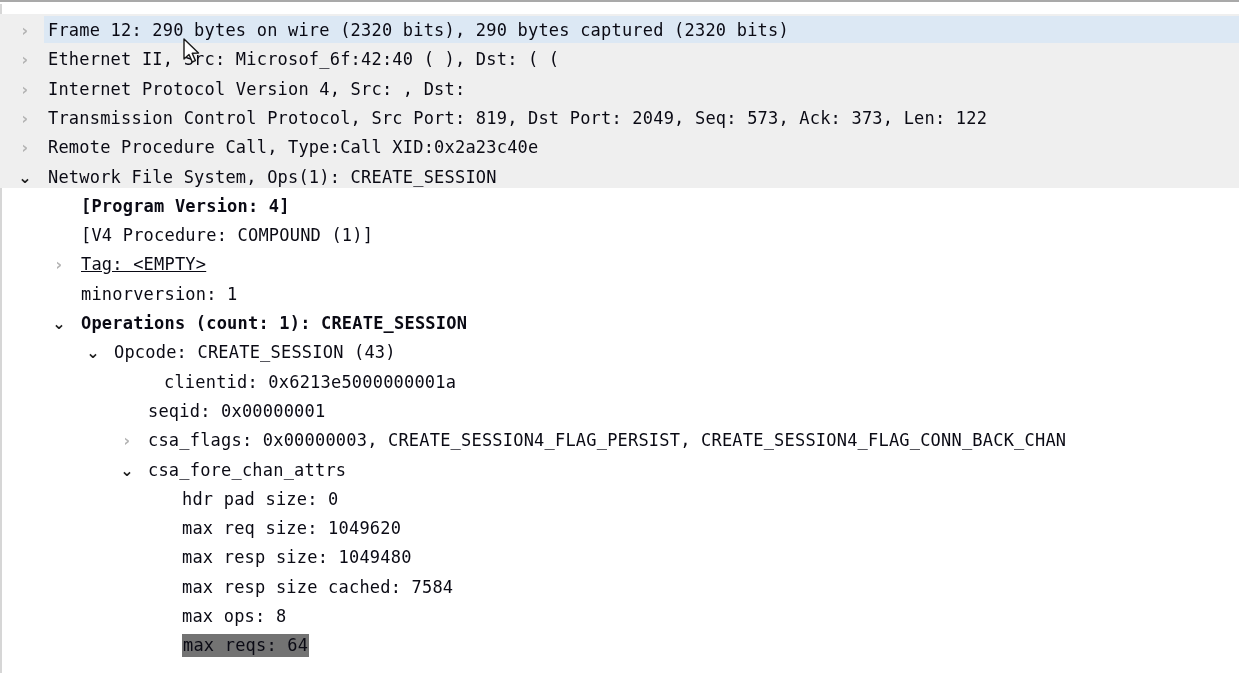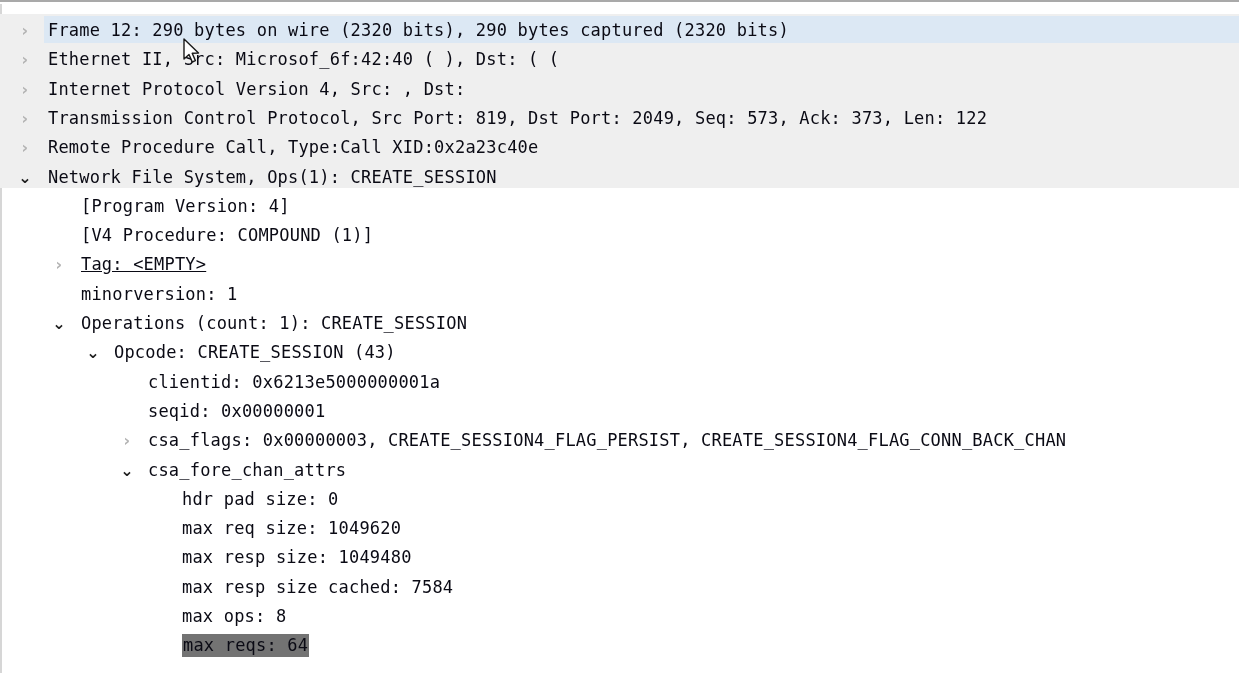--- a/index.html
+++ b/index.html
@@ -131,43 +131,43 @@
         <span class="label" style="left: 48px;">Transmission Control Protocol, Src Port: 819, Dst Port: 2049, Seq: 573, Ack: 373, Len: 122</span>
       </div>
       <div class="row" style="top: 131.2px;">
         <span class="twisty" style="left: 14px;">›</span>
         <span class="label" style="left: 48px;">Remote Procedure Call, Type:Call XID:0x2a23c40e</span>
       </div>
       <div class="row" style="top: 160.5px;">
         <span class="twisty open" style="left: 14px;">⌄</span>
         <span class="label" style="left: 48px;">Network File System, Ops(1): CREATE_SESSION</span>
       </div>
-      <div class="row" style="top: 189.8px;">
+      <div class="row" style="top: 189.8px; font-weight: bold;">
         <span class="label" style="left: 81px;">[Program Version: 4]</span>
       </div>
       <div class="row" style="top: 219.1px;">
         <span class="label" style="left: 81px;">[V4 Procedure: COMPOUND (1)]</span>
       </div>
       <div class="row" style="top: 248.4px;">
         <span class="twisty" style="left: 48px;">›</span>
         <span class="label" style="left: 81px; text-decoration: underline;">Tag: &lt;EMPTY&gt;</span>
       </div>
       <div class="row" style="top: 277.7px;">
         <span class="label" style="left: 81px;">minorversion: 1</span>
       </div>
       <div class="row" style="top: 307px;">
         <span class="twisty open" style="left: 48px;">⌄</span>
-        <span class="label" style="left: 81px;">Operations (count: 1): CREATE_SESSION</span>
+        <span class="label" style="left: 81px; font-weight: bold;">Operations (count: 1): CREATE_SESSION</span>
       </div>
       <div class="row" style="top: 336.3px;">
         <span class="twisty open" style="left: 82px;">⌄</span>
         <span class="label" style="left: 114px;">Opcode: CREATE_SESSION (43)</span>
       </div>
       <div class="row" style="top: 365.6px;">
-        <span class="label" style="left: 148px;">clientid: 0x6213e5000000001a</span>
+        <span class="label" style="left: 164px;">clientid: 0x6213e5000000001a</span>
       </div>
       <div class="row" style="top: 394.9px;">
         <span class="label" style="left: 148px;">seqid: 0x00000001</span>
       </div>
       <div class="row" style="top: 424.2px;">
         <span class="twisty" style="left: 116px;">›</span>
         <span class="label" style="left: 148px;">csa_flags: 0x00000003, CREATE_SESSION4_FLAG_PERSIST, CREATE_SESSION4_FLAG_CONN_BACK_CHAN</span>
       </div>
       <div class="row" style="top: 453.5px;">
         <span class="twisty open" style="left: 116px;">⌄</span>

